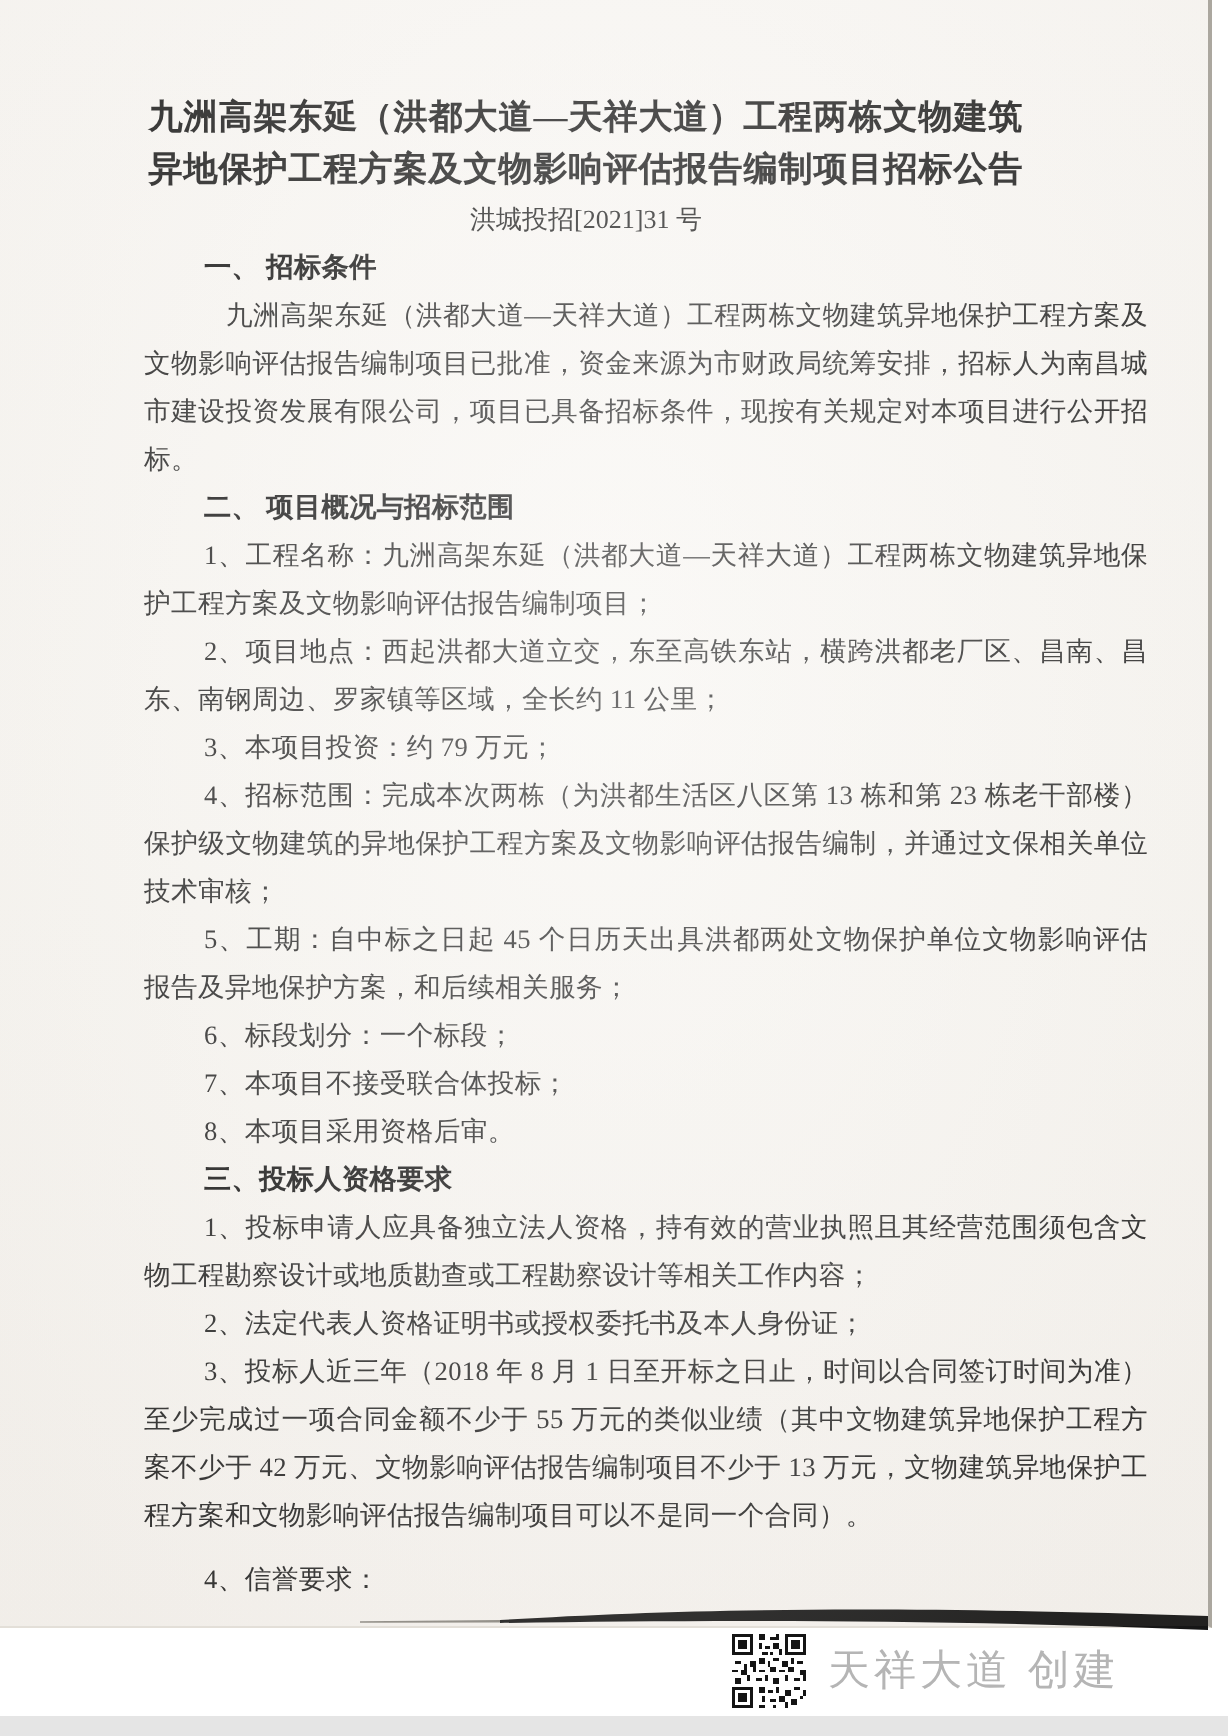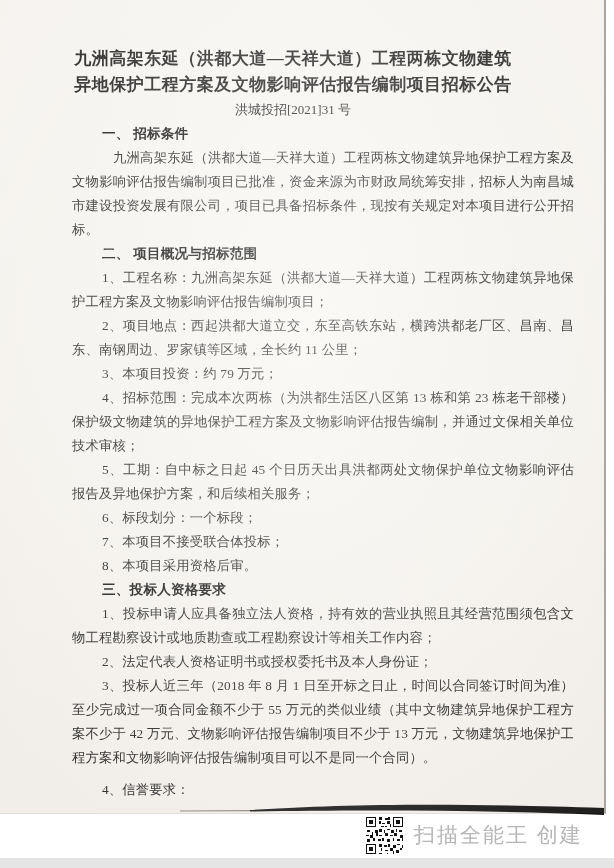--- a/index.html
+++ b/index.html
@@ -141,18 +141,18 @@
         <rect x="10" y="21" width="1" height="2"></rect>
           <rect x="13" y="22" width="2" height="1"></rect>
           <rect x="16" y="21" width="2" height="2"></rect>
         <rect x="20" y="22" width="2" height="2"></rect>
           <rect x="23" y="21" width="1" height="1"></rect>
         <rect x="9" y="24" width="2" height="1"></rect>
           <rect x="14" y="24" width="1" height="1"></rect>
           <rect x="18" y="23" width="1" height="2"></rect>
       </g>
     </svg>
-    <span class="wm-text">扫描全能王 创建</span>
+    <span class="wm-text">天祥大道 创建</span>
   </div>
 
   <div class="bottom-bar"></div>
 
 </div>
 
 </body></html>

